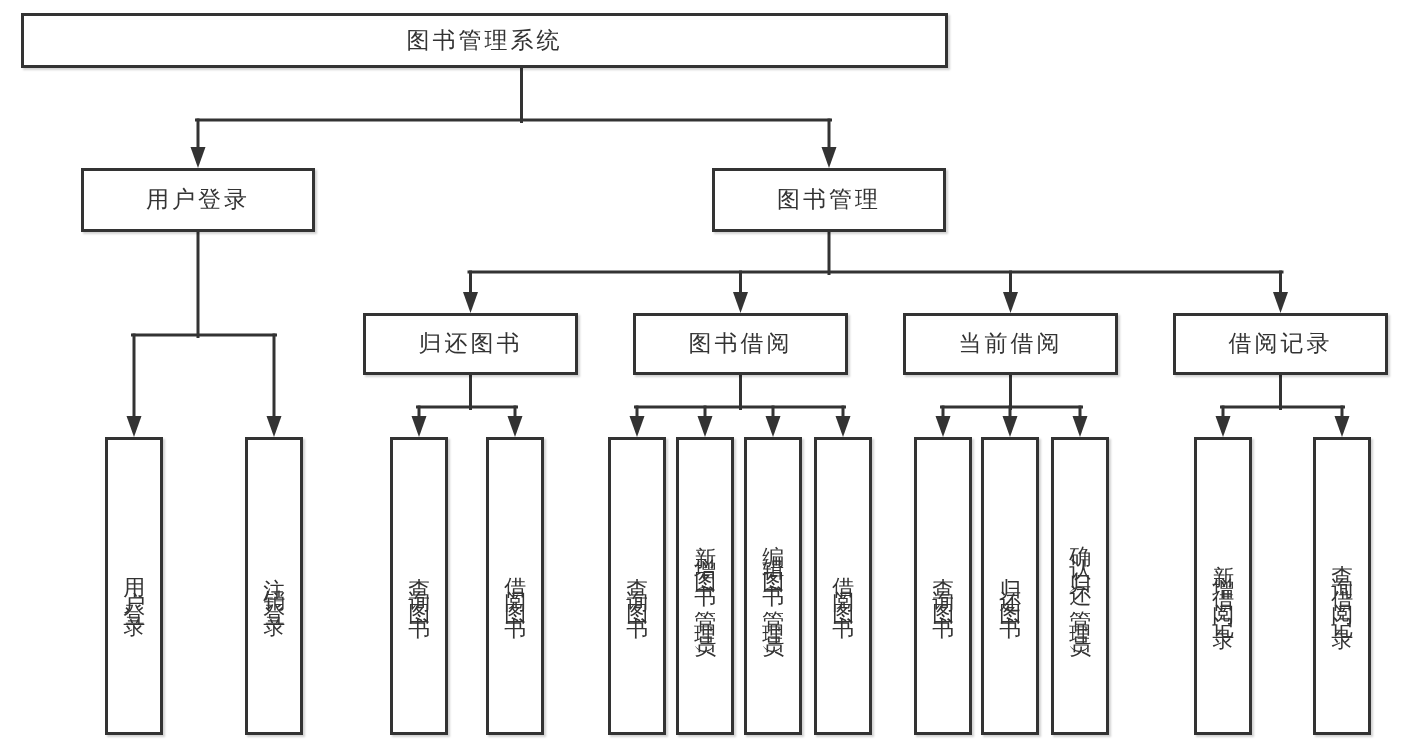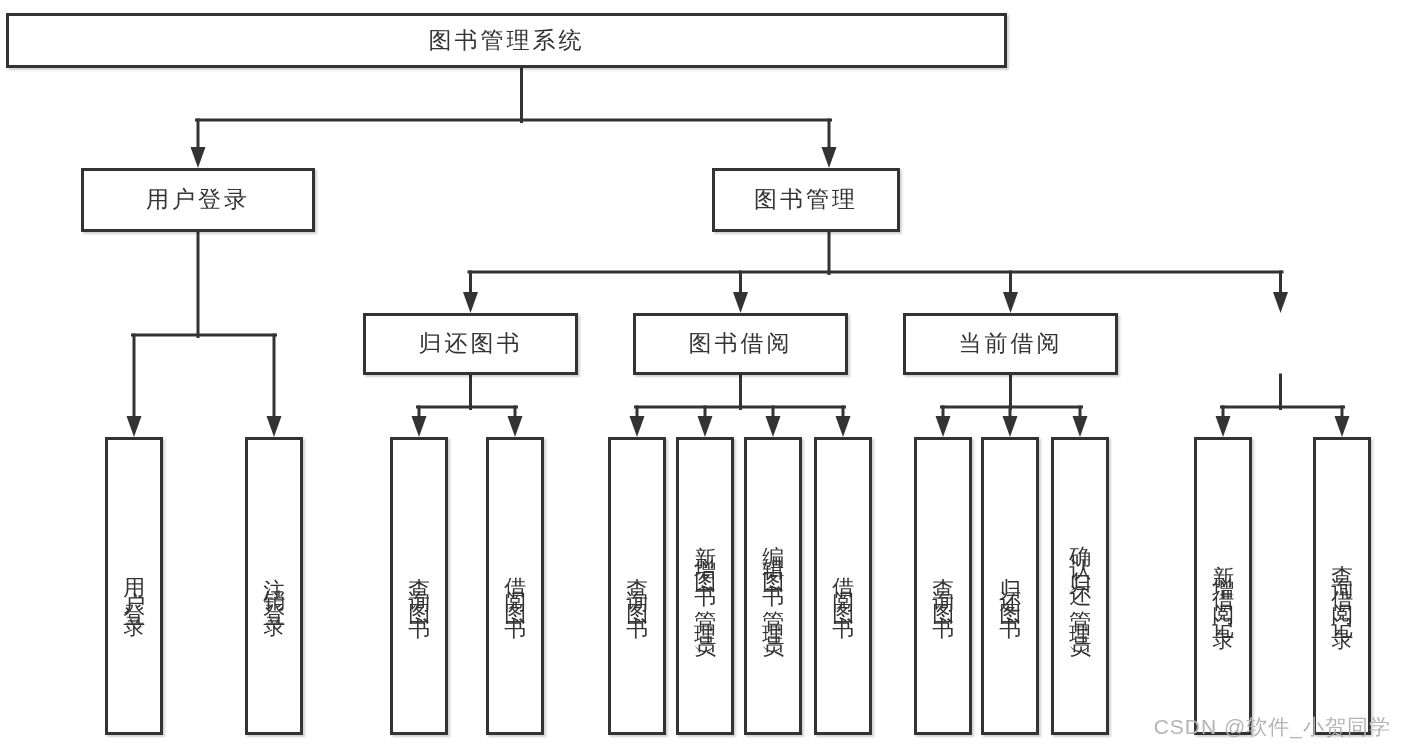--- a/index.html
+++ b/index.html
@@ -97,41 +97,41 @@
       <line x1="1010" y1="407" x2="1010" y2="421" stroke="#333333" stroke-width="3" stroke-linecap="square"></line>
       <polygon points="1002.5,416 1017.5,416 1010,437" fill="#333333"></polygon>
       <line x1="1080" y1="407" x2="1080" y2="421" stroke="#333333" stroke-width="3" stroke-linecap="square"></line>
       <polygon points="1072.5,416 1087.5,416 1080,437" fill="#333333"></polygon>
       <line x1="1223" y1="407" x2="1223" y2="421" stroke="#333333" stroke-width="3" stroke-linecap="square"></line>
       <polygon points="1215.5,416 1230.5,416 1223,437" fill="#333333"></polygon>
       <line x1="1342" y1="407" x2="1342" y2="421" stroke="#333333" stroke-width="3" stroke-linecap="square"></line>
       <polygon points="1334.5,416 1349.5,416 1342,437" fill="#333333"></polygon>
     </svg>
 
-  <div class="node" style="left:6px;top:13px;width:1001px;height:55px">图书管理系统</div>
+  <div class="node" style="left:21px;top:13px;width:927px;height:55px">图书管理系统</div>
 
   <div class="node" style="left:81px;top:168px;width:234px;height:64px">用户登录</div>
-  <div class="node" style="left:712px;top:168px;width:188px;height:64px">图书管理</div>
+  <div class="node" style="left:712px;top:168px;width:234px;height:64px">图书管理</div>
 
   <div class="node" style="left:363px;top:313px;width:215px;height:62px">归还图书</div>
   <div class="node" style="left:903px;top:313px;width:215px;height:62px">当前借阅</div>
   <div class="node" style="left:633px;top:313px;width:215px;height:62px">图书借阅</div>
+  <div class="node" style="left:1173px;top:313px;width:215px;height:62px">借阅记录</div>
 
   <div class="node vnode" style="left:105px;top:437px;width:58px;height:298px">用户登录</div>
   <div class="node vnode" style="left:245px;top:437px;width:58px;height:298px">注销登录</div>
 
   <div class="node vnode" style="left:390px;top:437px;width:58px;height:298px">查询图书</div>
   <div class="node vnode" style="left:486px;top:437px;width:58px;height:298px">借阅图书</div>
 
   <div class="node vnode" style="left:608px;top:437px;width:58px;height:298px">查询图书</div>
   <div class="node vnode" style="left:676px;top:437px;width:58px;height:298px">新增图书（管理员）</div>
   <div class="node vnode" style="left:744px;top:437px;width:58px;height:298px">编辑图书（管理员）</div>
   <div class="node vnode" style="left:814px;top:437px;width:58px;height:298px">借阅图书</div>
 
   <div class="node vnode" style="left:914px;top:437px;width:58px;height:298px">查询图书</div>
   <div class="node vnode" style="left:981px;top:437px;width:58px;height:298px">归还图书</div>
   <div class="node vnode" style="left:1051px;top:437px;width:58px;height:298px">确认归还（管理员）</div>
 
   <div class="node vnode" style="left:1194px;top:437px;width:58px;height:298px">新增借阅记录</div>
   <div class="node vnode" style="left:1313px;top:437px;width:58px;height:298px">查询借阅记录</div>
 
-  <div class="watermark">CSDN @软件_小贺同学</div>
 </div>
 
 </body></html>

